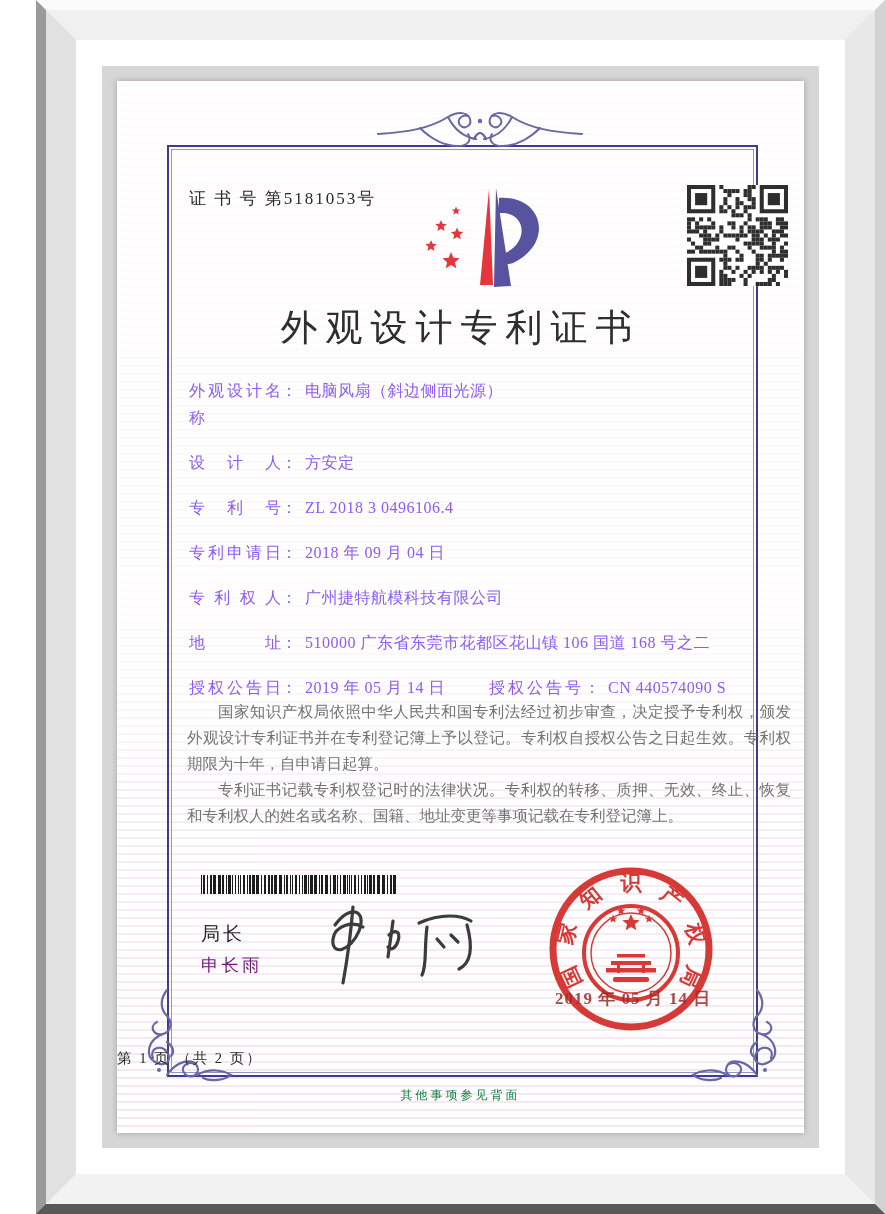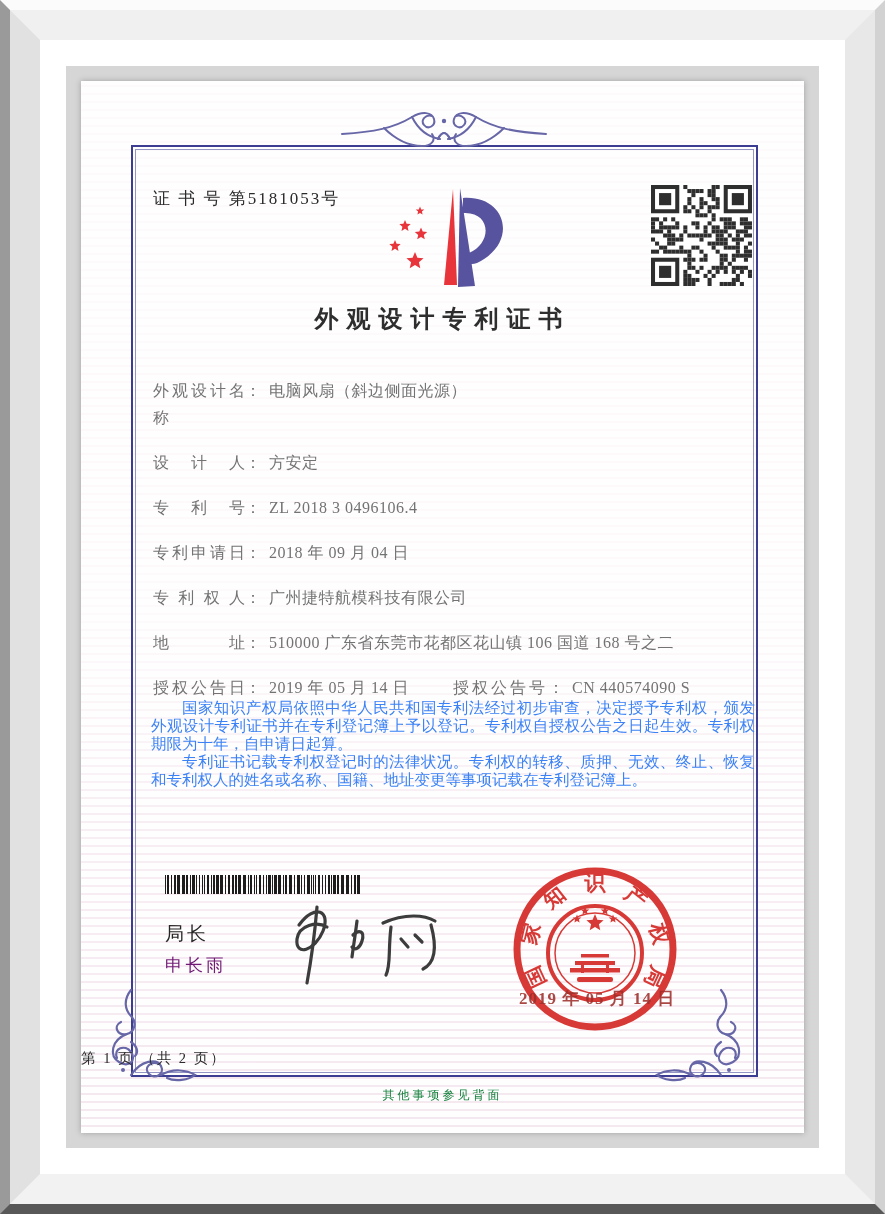--- a/index.html
+++ b/index.html
@@ -1,20 +1,20 @@
 <!DOCTYPE html>
 <html><head>
 <meta charset="utf-8">
 <style>
   html,body{margin:0;padding:0;background:#ffffff;}
   .scene{position:relative;width:885px;height:1214px;overflow:hidden;
          font-family:"Liberation Serif","DejaVu Serif",serif;}
   
   .frame-edge{position:absolute;inset:0;border:10px solid;
-              border-color:#fbfbfb #d2d2d2 #585858 #9a9a9a;}
+              border-color:#fbfbfb #d2d2d2 #585858 #9a9a9a;margin-left:36px;}
   .frame-surface{position:absolute;inset:0;border:30px solid;
                  border-color:#f0f0f0 #e8e8e8 #f2f2f2 #e1e1e1;}
   .mat{position:absolute;inset:0;border:26px solid #ffffff;background:#d6d6d6;}
   .paper{position:absolute;inset:15px;background:#fffefe;box-shadow:0 0 6px rgba(0,0,0,.25);}
   
   .waves{position:absolute;inset:0;pointer-events:none;
     background:repeating-linear-gradient(to bottom,
       rgba(215,165,195,0) 0px, rgba(215,165,195,0) 4px,
       rgba(205,150,185,.55) 5px, rgba(215,165,195,0) 6px, rgba(215,165,195,0) 8px);
     -webkit-mask-image:linear-gradient(to bottom,rgba(0,0,0,.14) 0%,rgba(0,0,0,.16) 52%,rgba(0,0,0,.55) 70%,rgba(0,0,0,.75) 100%);
@@ -22,30 +22,30 @@
   
   .blue-border{position:absolute;left:50px;top:64px;right:46px;bottom:56px;
                border:2px solid #3c3c92;}
   .blue-border-inner{position:absolute;inset:2px;border:1px solid #9595c5;}
   .ornament{position:absolute;pointer-events:none;}
   
   .cert-no{position:absolute;left:72px;top:106px;font-size:17px;letter-spacing:2px;color:#2a2a2a;}
   .logo{position:absolute;left:298px;top:100px;width:135px;height:112px;}
   .qr{position:absolute;left:570px;top:104px;width:101px;height:101px;}
   .doc-title{position:absolute;left:0;right:0;top:222px;text-align:center;
-             font-size:24px;font-weight:bold;letter-spacing:8px;color:#2e2e2e;}
+             font-size:37px;font-weight:normal;letter-spacing:8px;color:#2e2e2e;}
   .fields{position:absolute;left:72px;top:296px;width:600px;display:flex;flex-direction:column;gap:18px;}
-  .frow{display:flex;align-items:flex-start;font-size:16px;line-height:27px;color:#737373;}
+  .frow{display:flex;align-items:flex-start;font-size:16px;line-height:27px;color:#8b5cf6;}
   .flabel{width:92px;flex:none;text-align:justify;text-align-last:justify;}
   .fcolon{flex:none;margin-right:8px;}
   .fvalue{letter-spacing:.5px;}
   .fpair2{margin-left:44px;display:flex;}
   .fpair2 .flabel2{letter-spacing:3px;flex:none;}
-  .paras{position:absolute;left:70px;top:618px;width:604px;font-size:15.5px;line-height:18px;
-         color:#3b82f6;text-align:justify;}
+  .paras{position:absolute;left:70px;top:618px;width:604px;font-size:15.5px;line-height:26px;
+         color:#737373;text-align:justify;}
   .paras p{margin:0;text-indent:2em;}
   .barcode{position:absolute;left:84px;top:794px;width:196px;height:19px;}
   .sign-title{position:absolute;left:84px;top:840px;font-size:19px;letter-spacing:3px;color:#262626;font-family:"Liberation Sans","DejaVu Sans",sans-serif;}
   .sign-name{position:absolute;left:84px;top:872px;font-size:17.5px;letter-spacing:3px;color:#701a75;font-family:"Liberation Sans","DejaVu Sans",sans-serif;}
   .signature{position:absolute;left:184px;top:810px;width:200px;height:104px;}
   .seal{position:absolute;left:430px;top:784px;width:168px;height:168px;opacity:.95;}
   .seal-date{position:absolute;left:438px;top:906px;width:200px;font-size:17px;
              letter-spacing:1px;color:#9e2f2b;font-weight:bold;opacity:.88;}
   .page-no{position:absolute;left:0;right:0;top:968px;font-size:14.5px;
            letter-spacing:2px;color:#2a2a2a;}

